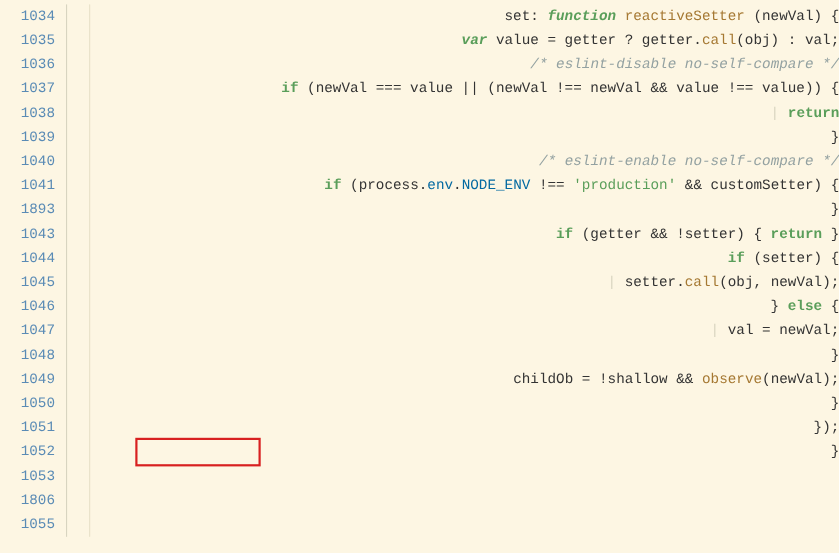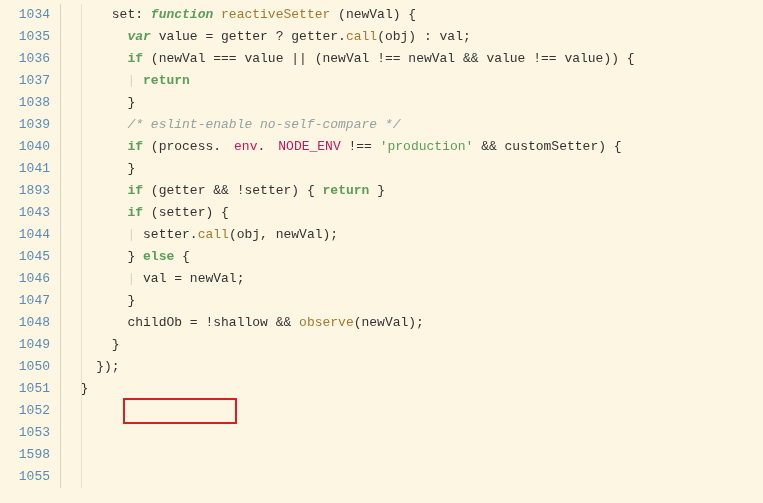--- a/index.html
+++ b/index.html
@@ -24,37 +24,38 @@
     flex-shrink: 0;
   }
   .gutter .ln {
     height: 22px;
   }
   .code-area {
     position: relative;
     border-left: 1px solid #d8d4c0;
     padding-left: 4px;
     flex: 1;
+    text-align: right;
   }
   .code-area::before {
     content: "";
     position: absolute;
     left: 20px;
     top: 0;
     bottom: 0;
     border-left: 1px solid #e8e2c8;
   }
   .line {
     height: 22px;
     white-space: pre;
   }
   .kw { color: #5a9e5a; font-weight: bold; }
   .kw2 { color: #5a9e5a; font-weight: bold; font-style: italic; }
   .func { color: #a57832; }
-  .prop { color: #be185d; margin-left: 13px; }
+  .prop { color: #0369a1; }
   .ident { color: #333; }
   .str { color: #5a9e5a; }
   .cmt { color: #93a1a1; font-style: italic; }
   .cmt-num { color: #b58900; font-style: italic; }
   .brace { color: #333; }
   .guide { color: #d8d4c0; }
   .highlight-box {
     position: absolute;
     border: 2px solid #d82020;
     pointer-events: none;
@@ -78,30 +79,31 @@
     <div class="ln">1044</div>
     <div class="ln">1045</div>
     <div class="ln">1046</div>
     <div class="ln">1047</div>
     <div class="ln">1048</div>
     <div class="ln">1049</div>
     <div class="ln">1050</div>
     <div class="ln">1051</div>
     <div class="ln">1052</div>
     <div class="ln">1053</div>
-    <div class="ln">1598</div>
+    <div class="ln">1806</div>
     <div class="ln">1055</div>
   </div>
 
   <div class="code-area">
 
     <div class="line"><span>      </span><span class="ident">set</span><span>: </span><span class="kw2">function</span><span> </span><span class="func">reactiveSetter</span><span> </span><span class="brace">(</span><span class="ident">newVal</span><span class="brace">)</span><span> </span><span class="brace">{</span></div>
 
     <div class="line"><span>        </span><span class="kw2">var</span><span> </span><span class="ident">value</span><span> = </span><span class="ident">getter</span><span> ? </span><span class="ident">getter</span><span>.</span><span class="func">call</span><span class="brace">(</span><span class="ident">obj</span><span class="brace">)</span><span> : </span><span class="ident">val</span><span>;</span></div>
 
+    <div class="line"><span>        </span><span class="cmt">/* eslint-disable no-self-compare */</span></div>
 
     <div class="line"><span>        </span><span class="kw">if</span><span> (</span><span class="ident">newVal</span><span> === </span><span class="ident">value</span><span> || </span><span class="brace">(</span><span class="ident">newVal</span><span> !== </span><span class="ident">newVal</span><span> &amp;&amp; </span><span class="ident">value</span><span> !== </span><span class="ident">value</span><span class="brace">)) {</span></div>
 
     <div class="line"><span>        </span><span class="guide">|</span><span> </span><span class="kw">return</span></div>
 
     <div class="line"><span>        </span><span class="brace">}</span></div>
 
     <div class="line"><span>        </span><span class="cmt">/* eslint-enable no-self-compare */</span></div>
 
     <div class="line"><span>        </span><span class="kw">if</span><span> (</span><span class="ident">process</span><span>.</span><span class="prop">env</span><span>.</span><span class="prop">NODE_ENV</span><span> !== </span><span class="str">'production'</span><span> &amp;&amp; </span><span class="ident">customSetter</span><span class="brace">) {</span></div>

